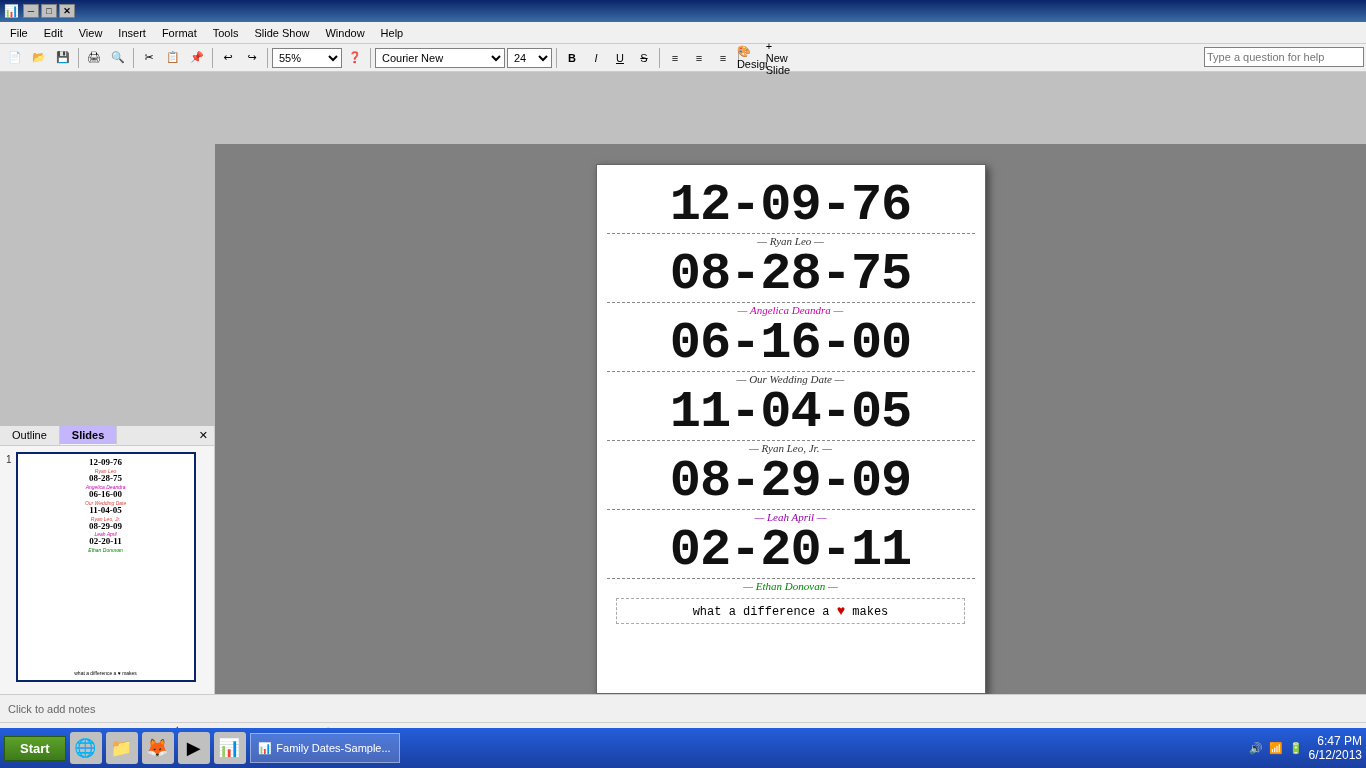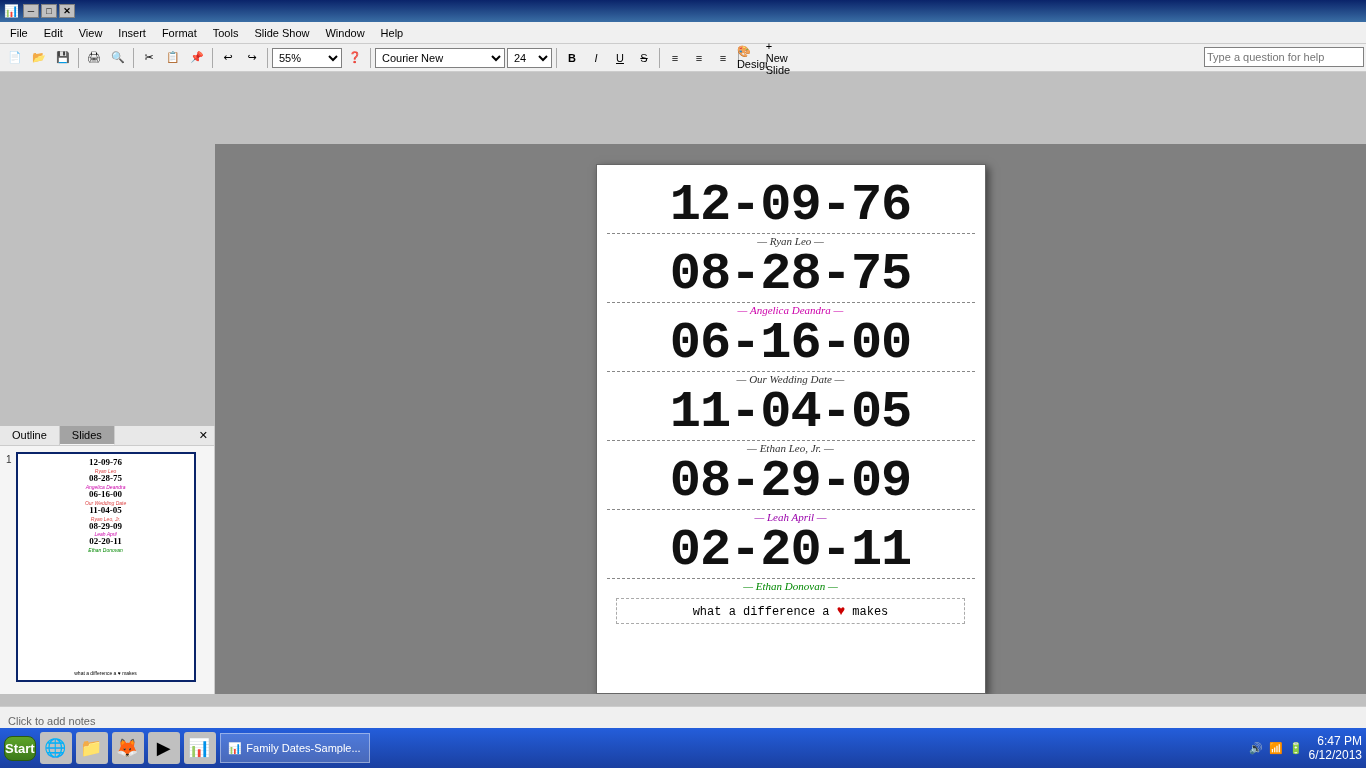--- a/index.html
+++ b/index.html
@@ -79,23 +79,23 @@
       border-bottom: 1px solid #ccc;
       background: #e8e8e8;
     }
     .panel-tab {
       padding: 3px 12px;
       font-size: 11px;
       cursor: pointer;
       border-right: 1px solid #ccc;
     }
     .panel-tab.active {
-      background: #a3a3a3;
+      background: #c4b5fd;
       border-bottom: 1px solid #f5f5f5;
-      font-weight: normal;
+      font-weight: bold;
     }
     #panel-close {
       margin-left: auto;
       padding: 3px 6px;
       cursor: pointer;
       font-size: 11px;
     }
     #slides-panel {
       flex: 1;
       overflow-y: auto;
@@ -216,21 +216,20 @@
     
     #notes-area {
       height: 28px;
       background: #f0f0f0;
       border-top: 1px solid #ccc;
       display: flex;
       align-items: center;
       padding: 0 8px;
       font-size: 11px;
       color: #666;
-      margin-top: 12px;
     }
 
     
     #draw-toolbar {
       height: 22px;
       background: #f0f0f0;
       border-top: 1px solid #ccc;
       display: flex;
       align-items: center;
       padding: 0 4px;
@@ -265,22 +264,22 @@
       align-items: center;
       padding: 0 4px;
       gap: 4px;
       z-index: 1000;
     }
     #start-btn {
       background: linear-gradient(to bottom, #5da329, #3d7a1a);
       color: white;
       font-size: 13px;
       font-weight: bold;
-      padding: 4px 0;
-      border-radius: 8px;
+      padding: 4px 15px;
+      border-radius: 0;
       cursor: pointer;
       border: 1px solid #2a5a10;
     }
     .taskbar-icon {
       width: 32px; height: 32px; background: #c0c0c0; border-radius: 3px;
       display: flex; align-items: center; justify-content: center; cursor: pointer;
       font-size: 18px;
     }
     .taskbar-app {
       background: rgba(255,255,255,0.2);
@@ -422,21 +421,21 @@
       <div class="slide-date">08-28-75</div>
       <div class="slide-dashed-line"></div>
       <div class="slide-label-pink">— Angelica Deandra —</div>
 
       <div class="slide-date">06-16-00</div>
       <div class="slide-dashed-line"></div>
       <div class="slide-label">— Our Wedding Date —</div>
 
       <div class="slide-date">11-04-05</div>
       <div class="slide-dashed-line"></div>
-      <div class="slide-label">— Ethan Leo, Jr. —</div>
+      <div class="slide-label">— Ryan Leo, Jr. —</div>
 
       <div class="slide-date">08-29-09</div>
       <div class="slide-dashed-line"></div>
       <div class="slide-label-purple">— Leah April —</div>
 
       <div class="slide-date">02-20-11</div>
       <div class="slide-dashed-line"></div>
       <div class="slide-label-green">— Ethan Donovan —</div>
 
       <div class="slide-footer">

